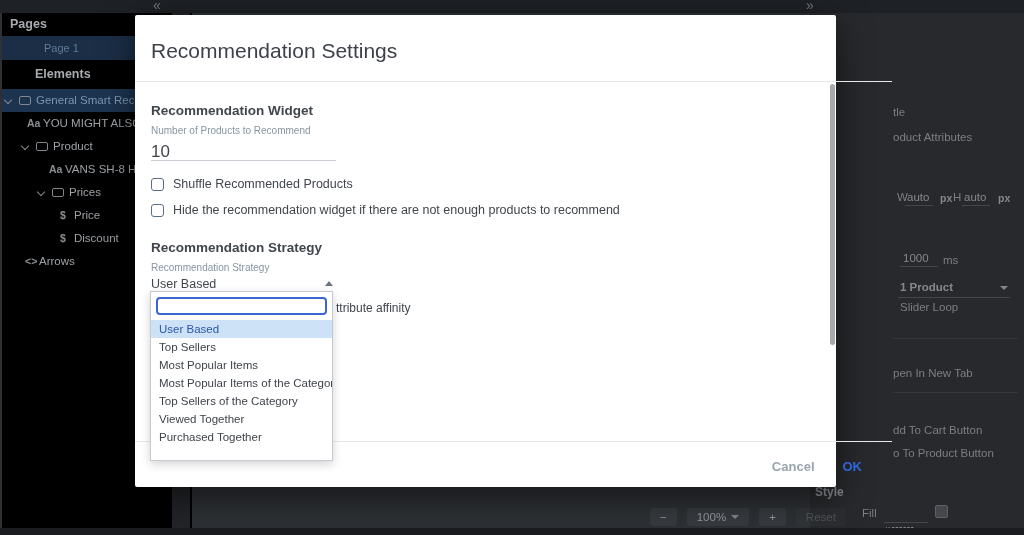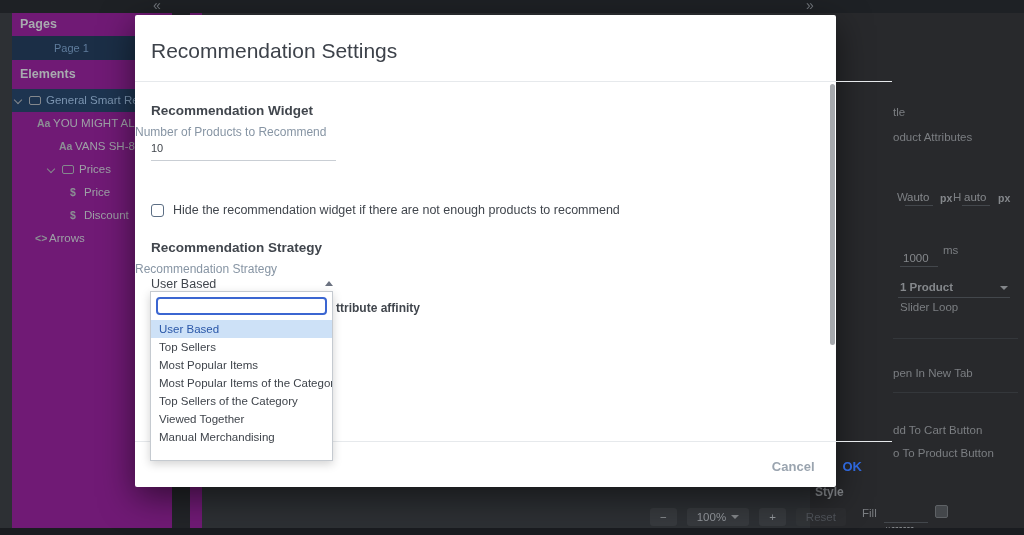--- a/index.html
+++ b/index.html
@@ -3,21 +3,21 @@
 <meta charset="utf-8">
 <style>
   * { margin:0; padding:0; box-sizing:border-box; }
   html,body { width:1024px; height:535px; overflow:hidden; background:#2d3034;
     font-family:"Liberation Sans", sans-serif; }
   #stage { position:relative; width:1024px; height:535px; }
 
   
   .topstrip { position:absolute; left:0; top:0; width:1024px; height:13px; background:#1e2125; z-index:1; }
   .collapse-glyph { position:absolute; top:-3px; font-size:14px; color:#71767c; z-index:2; cursor:pointer; }
-  #sidebar { position:absolute; left:12px; top:13px; width:190px; height:522px; background:#701a75; z-index:1; }
+  #sidebar { position:absolute; left:2px; top:13px; width:190px; height:522px; background:#000000; z-index:1; }
   .sidebar-gap { position:absolute; left:172px; top:13px; width:18px; height:522px; background:#222428; z-index:1; }
   #canvas { position:absolute; left:190px; top:13px; width:620px; height:522px; background:#2d3034; z-index:1; }
   #rightpanel { position:absolute; left:810px; top:13px; width:214px; height:522px; background:#28292c; z-index:1; }
   .bottomstrip { position:absolute; left:0; top:528px; width:1024px; height:7px; background:#1a1c20; z-index:2; }
 
   
   .side-header { position:absolute; left:8px; font-size:12.5px; font-weight:bold; color:#a8abaf; }
   .page-row { position:absolute; left:0; top:23px; width:190px; height:24px; background:#1b2e46; cursor:pointer; }
   .page-row span { position:absolute; left:42px; top:6px; font-size:11px; color:#5f7c9c; }
   #tree { position:absolute; left:0; top:76px; width:190px; }
@@ -45,22 +45,22 @@
   .zbtn { background:rgba(255,255,255,0.05); border-radius:3px; padding:3px 10px; font-size:11.5px;
     color:#94989d; cursor:pointer; display:flex; align-items:center; gap:5px; }
   .zbtn.disabled { color:#50545a; background:rgba(255,255,255,0.02); }
 
   
   #modal { position:absolute; left:135px; top:15px; width:701px; height:472px; background:#ffffff;
     border-radius:2px; box-shadow:0 10px 34px rgba(0,0,0,0.55); z-index:10; }
   .m-title { position:absolute; left:16px; top:24px; font-size:21px; color:#3d424a; font-weight:500; }
   .m-div { position:absolute; left:0; width:757px; height:1px; background:#e6e9ec; }
   .sec-head { position:absolute; left:16px; font-size:13.5px; font-weight:600; color:#41464d; }
-  .fld-label { position:absolute; left:0; font-size:12px; color:#8795a4; }
-  .fld-value { position:absolute; left:16px; font-size:11px; color:#41464d; }
+  .fld-label { position:absolute; left:16px; font-size:10px; color:#8795a4; }
+  .fld-value { position:absolute; left:16px; font-size:17px; color:#41464d; }
   .fld-line { position:absolute; left:16px; width:185px; height:1px; background:#c9ced4; }
   .chk-row { position:absolute; left:16px; display:flex; align-items:center; gap:9px; cursor:pointer; }
   .chk-box { width:13px; height:13px; border:1.5px solid #5c6e84; border-radius:3px; background:#fff; }
   .chk-lbl { font-size:12.5px; color:#41464d; }
   .sel-value { position:absolute; left:16px; font-size:12.5px; color:#41464d; cursor:pointer; }
   .caret-up { position:absolute; width:0; height:0; border-left:4px solid transparent;
     border-right:4px solid transparent; border-bottom:5px solid #6b7280; cursor:pointer; }
   .occluded { position:absolute; font-size:12px; color:#41464d; }
   #dropdown { position:absolute; left:15px; top:276px; width:183px; height:170px; background:#fff;
     border:1px solid #c5cad0; box-shadow:0 3px 9px rgba(0,0,0,0.18); z-index:12; overflow:hidden; }
@@ -85,30 +85,35 @@
   <div class="collapse-glyph" style="left:153px;">«</div>
   <div class="collapse-glyph" style="left:806px;">»</div>
 
   <div id="canvas"></div>
 
   <div id="sidebar">
     <div class="side-header" style="top:4px;">Pages</div>
     <div class="page-row">
       <span>Page 1</span>
     </div>
-    <div class="side-header" style="top:54px;">Elements</div>
+    <div class="side-header" style="top:54px;margin-left:25px;">Elements</div>
     <div id="tree">
         <div class="tree-row selected">
           <span class="chev" style="left: 3px;"></span>
           <span class="folder" style="left: 17px;"></span>
           <span class="lbl" style="left: 34px;">General Smart Recommend</span>
         </div>
         <div class="tree-row">
           <span class="glyph" style="left: 25px;">Aa</span>
           <span class="lbl" style="left: 41px;">YOU MIGHT ALSO ...</span>
+        </div>
+        <div class="tree-row">
+          <span class="chev" style="left: 20px;"></span>
+          <span class="folder" style="left: 34px;"></span>
+          <span class="lbl" style="left: 51px;">Product</span>
         </div>
         <div class="tree-row">
           <span class="glyph" style="left: 47px;">Aa</span>
           <span class="lbl" style="left: 63px;">VANS SH-8 HI</span>
         </div>
         <div class="tree-row">
           <span class="chev" style="left: 36px;"></span>
           <span class="folder" style="left: 50px;"></span>
           <span class="lbl" style="left: 67px;">Prices</span>
         </div>
@@ -137,21 +142,21 @@
     <div class="rp-text" style="left:97px; top:178px; color:#85888c;">auto</div>
     <div class="rp-underline" style="left:95px; top:192px; width:28px;"></div>
     <div class="rp-text rp-strong" style="left:130px; top:179px; font-size:10.5px;">px</div>
     <div class="rp-text" style="left:143px; top:178px;">H</div>
     <div class="rp-text" style="left:154px; top:178px; color:#85888c;">auto</div>
     <div class="rp-underline" style="left:152px; top:192px; width:28px;"></div>
     <div class="rp-text rp-strong" style="left:188px; top:179px; font-size:10.5px;">px</div>
 
     <div class="rp-text" style="left:93px; top:239px; color:#85888c;">1000</div>
     <div class="rp-underline" style="left:90px; top:253px; width:38px;"></div>
-    <div class="rp-text" style="left:133px; top:231px;">ms</div>
+    <div class="rp-text" style="left:133px; top:241px;">ms</div>
 
     <div class="rp-text" style="left:90px; top:268px; color:#85888c; font-weight:bold;">1 Product</div>
     <div class="caret-down" style="left:190px; top:273px;"></div>
     <div class="rp-underline" style="left:88px; top:284px; width:112px;"></div>
     <div class="rp-text" style="left:90px; top:288px;">Slider Loop</div>
 
     <div class="rp-divider" style="left:83px; top:325px; width:125px;"></div>
     <div class="rp-text" style="left:83px; top:354px;">pen In New Tab</div>
     <div class="rp-divider" style="left:83px; top:379px; width:125px;"></div>
     <div class="rp-text" style="left:83px; top:411px;">dd To Cart Button</div>
@@ -184,46 +189,50 @@
 
   <div id="modal">
     <div class="m-title">Recommendation Settings</div>
     <div class="m-div" style="top:66px;"></div>
 
     <div class="sec-head" style="top:88px;">Recommendation Widget</div>
     <div class="fld-label" style="top:110px;">Number of Products to Recommend</div>
     <div class="fld-value" style="top:127px;">10</div>
     <div class="fld-line" style="top:145px;"></div>
 
+    <div class="chk-row" style="top:162px;">
+      <span class="chk-box"></span>
+      <span class="chk-lbl">Shuffle Recommended Products</span>
+    </div>
     <div class="chk-row" style="top:188px;">
       <span class="chk-box"></span>
       <span class="chk-lbl">Hide the recommendation widget if there are not enough products to recommend</span>
     </div>
 
     <div class="sec-head" style="top:225px;">Recommendation Strategy</div>
     <div class="fld-label" style="top:247px;">Recommendation Strategy</div>
     <div class="sel-value" style="top:262px;">User Based</div>
     <div class="caret-up" style="left:190px; top:266px;"></div>
-    <div class="occluded" style="left:201px; top:286px;font-weight:bold;">ttribute affinity</div>
+    <div class="occluded" style="left:201px; top:286px;">ttribute affinity</div>
 
     <div class="m-div" style="top:426px;"></div>
     <div id="m-footer">
       <span class="btn-cancel">Cancel</span>
       <span class="btn-ok">OK</span>
     </div>
 
     <div class="m-scroll"></div>
 
     <div id="dropdown">
       <input id="dd-search" type="text" value="" style="">
       <div id="dd-options">
           <div class="dd-opt hl">User Based</div>
           <div class="dd-opt">Top Sellers</div>
           <div class="dd-opt">Most Popular Items</div>
           <div class="dd-opt">Most Popular Items of the Category</div>
           <div class="dd-opt">Top Sellers of the Category</div>
           <div class="dd-opt">Viewed Together</div>
-          <div class="dd-opt">Manual Merchandising</div>
+          <div class="dd-opt">Purchased Together</div>
         </div>
     </div>
   </div>
 
 </div>
 
 </body></html>

